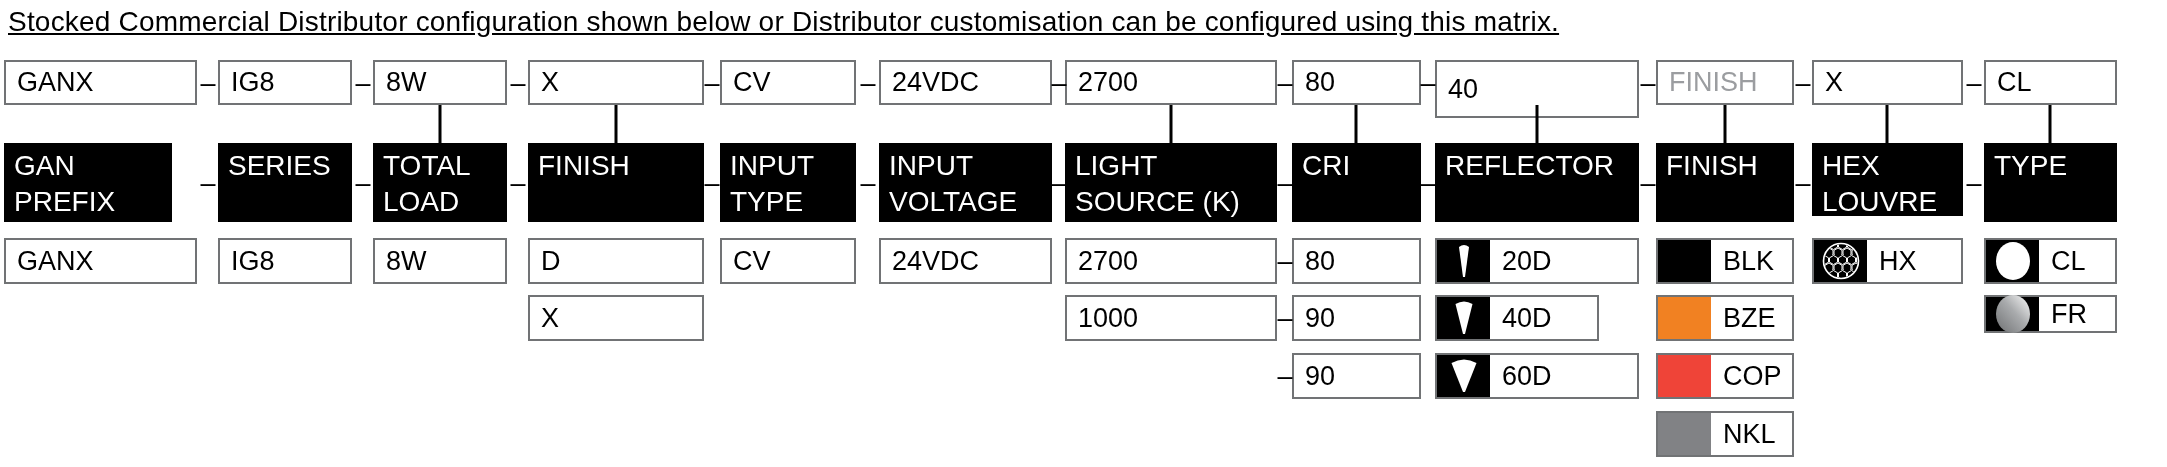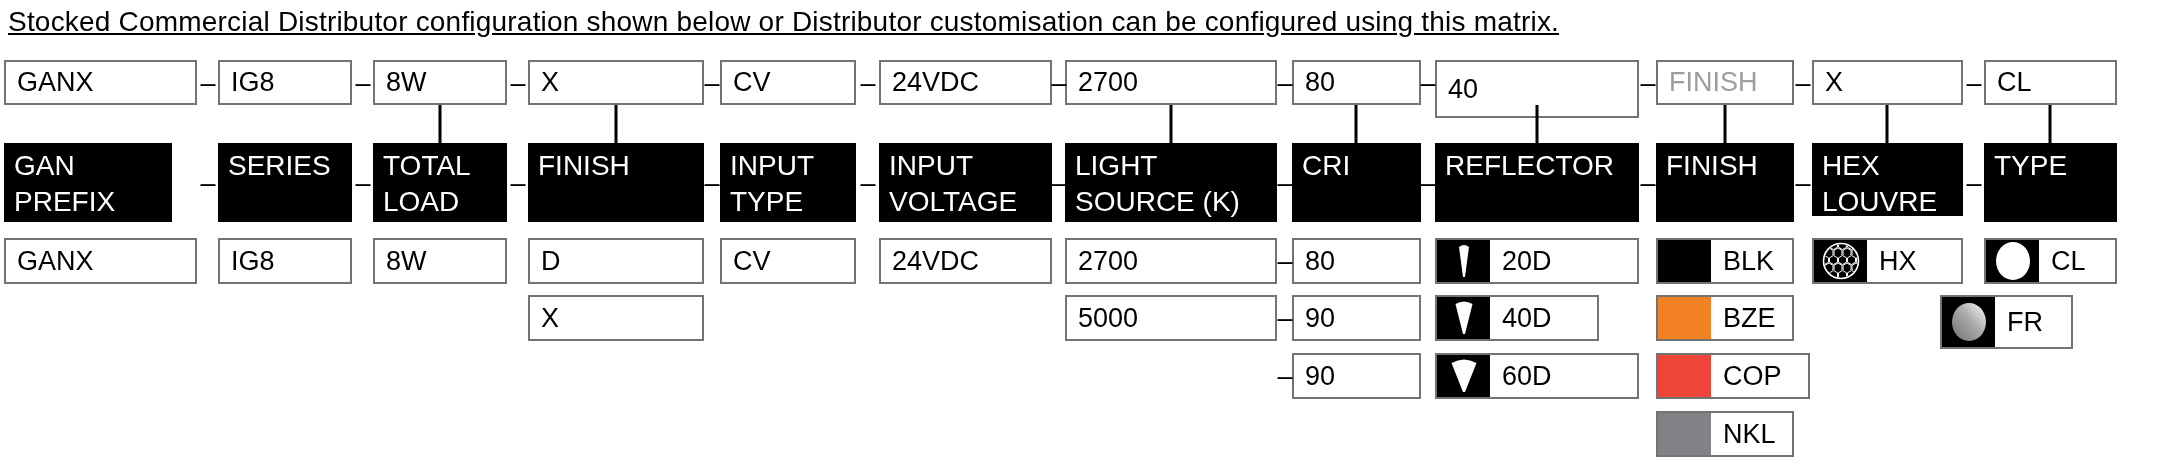--- a/index.html
+++ b/index.html
@@ -114,21 +114,21 @@
       <span>24VDC</span>
     </div>
 
   <div class="opt" style="left:1065px;top:238px;width:212px;height:46px">
       <span>2700</span>
     </div>
   <div class="opt" style="left:1292px;top:238px;width:129px;height:46px">
       <span>80</span>
     </div>
   <div class="opt" style="left:1065px;top:295px;width:212px;height:46px">
-      <span>5000</span>
+      <span>1000</span>
     </div>
   <div class="opt" style="left:1292px;top:295px;width:129px;height:46px">
       <span>90</span>
     </div>
   <div class="opt" style="left:1292px;top:353px;width:129px;height:46px">
       <span>90</span>
     </div>
   <span class="dash" style="left:1285px;top:261px">–</span>
   <span class="dash" style="left:1285px;top:318px">–</span>
   <span class="dash" style="left:1285px;top:376px">–</span>
@@ -159,21 +159,21 @@
   </div>
 
   <div class="opt chipped" style="left:1656px;top:238px;width:138px;height:46px">
     <span class="chip" style="background: rgb(0, 0, 0);"></span>
     <span class="opt-label">BLK</span>
   </div>
   <div class="opt chipped" style="left:1656px;top:295px;width:138px;height:46px">
     <span class="chip" style="background: rgb(241, 129, 34);"></span>
     <span class="opt-label">BZE</span>
   </div>
-  <div class="opt chipped" style="left:1656px;top:353px;width:154px;height:46px">
+  <div class="opt chipped" style="left:1656px;top:353px;width:138px;height:46px">
     <span class="chip" style="background: rgb(239, 68, 56);"></span>
     <span class="opt-label">COP</span>
   </div>
   <div class="opt chipped" style="left:1656px;top:411px;width:138px;height:46px">
     <span class="chip" style="background: rgb(129, 130, 133);"></span>
     <span class="opt-label">NKL</span>
   </div>
 
   <div class="opt chipped" style="left:1812px;top:238px;width:151px;height:46px">
     <span class="chip black">
@@ -196,21 +196,21 @@
   </div>
 
   <div class="opt chipped" style="left:1984px;top:238px;width:133px;height:46px">
     <span class="chip black">
       <svg width="42" height="42" viewBox="0 0 42 42">
           <ellipse cx="21" cy="21" rx="17" ry="19" fill="#ffffff"></ellipse>
         </svg>
     </span>
     <span class="opt-label">CL</span>
   </div>
-  <div class="opt chipped" style="left:1940px;top:295px;width:133px;height:54px">
+  <div class="opt chipped" style="left:1984px;top:295px;width:133px;height:38px">
     <span class="chip black">
       <svg width="42" height="42" viewBox="0 0 42 42">
         <defs>
           <linearGradient id="frg" x1="0" y1="1" x2="1" y2="0">
             <stop offset="0" stop-color="#6e7072"></stop>
               <stop offset="0.55" stop-color="#a9abad"></stop>
               <stop offset="1" stop-color="#fbfbfb"></stop>
           </linearGradient>
         </defs>
         <ellipse cx="21" cy="21" rx="17" ry="19" fill="url(#frg)"></ellipse>

